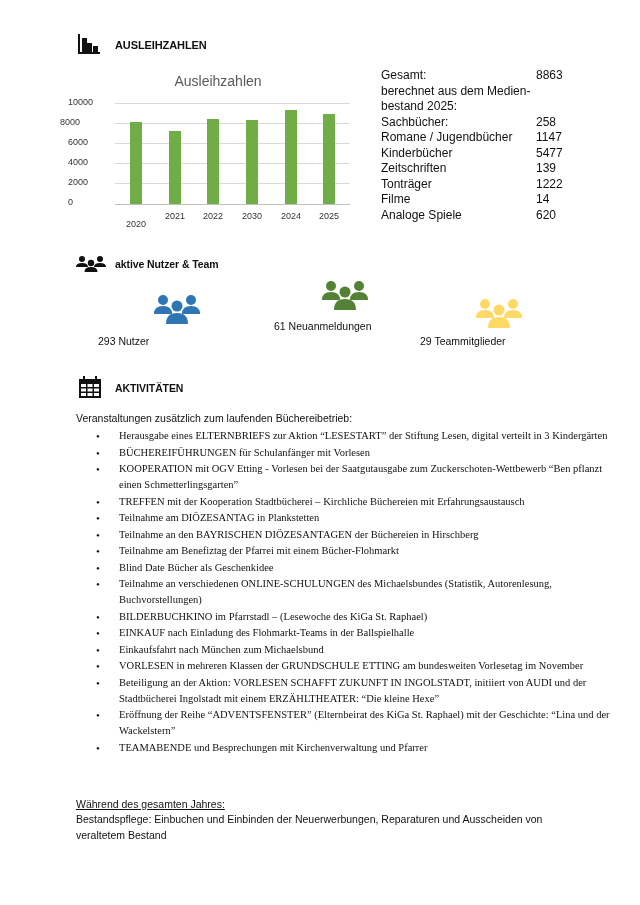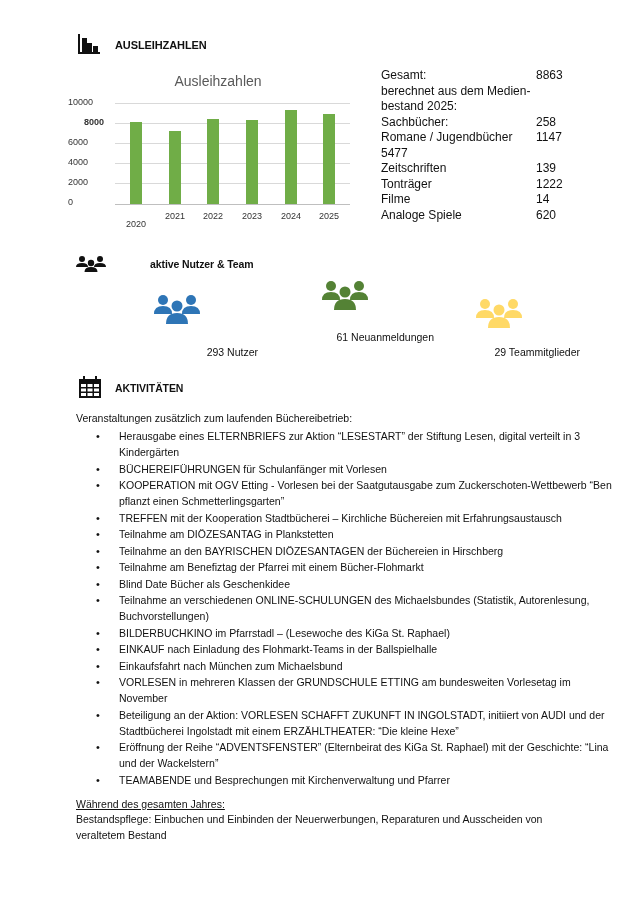--- a/index.html
+++ b/index.html
@@ -11,42 +11,42 @@
   .ytick { font-size: 9px; color: #333; width: 40px; }
   .xtick { font-size: 9px; color: #333; width: 30px; text-align: center; }
   .gridline { height: 1px; background: #d9d9d9; width: 235px; left: 115px; }
   .bar { background: #70ad47; width: 12px; }
   .stat-row { display: flex; font-size: 12px; line-height: 15.5px; }
   .stat-label { width: 155px; }
   .stat-val { width: 50px; }
   ul.acts { list-style: none; }
   ul.acts li { position: relative; padding-left: 43px; font-size: 10.5px; line-height: 16px; margin-bottom: 0.5px; }
   ul.acts li::before { content: "•"; position: absolute; left: 20px; top: 0; font-size: 11px; }
-  .people-label { font-size: 10.5px; text-align: right; width: 160px; margin-top: 11px; }
+  .people-label { font-size: 10.5px; text-align: left; width: 160px; }
   .underline { text-decoration: underline; }
 </style>
 </head>
 <body>
 
 <div class="abs" style="left:78px;top:34px;width:22px;height:20px;">
   <svg width="22" height="20" viewBox="0 0 22 20">
     <rect x="0" y="0" width="2" height="20" fill="#111"></rect>
     <rect x="0" y="18" width="22" height="2" fill="#111"></rect>
     <rect x="4" y="4" width="5" height="14" fill="#111"></rect>
     <rect x="9" y="9" width="5" height="9" fill="#111"></rect>
     <rect x="15" y="12" width="5" height="6" fill="#111"></rect>
   </svg>
 </div>
 <div class="abs h-title" style="left:115px;top:39px;">AUSLEIHZAHLEN</div>
 
 <div class="abs" style="left:0;top:0;width:360px;height:230px;">
   <div class="abs chart-title" style="left:98px;top:73px;">Ausleihzahlen</div>
 
   <div class="abs ytick" style="left:68px;top:97px;">10000</div>
-  <div class="abs ytick" style="left:84px;top:117px;font-weight:bold;">8000</div>
+  <div class="abs ytick" style="left:60px;top:117px;">8000</div>
   <div class="abs ytick" style="left:68px;top:137px;">6000</div>
   <div class="abs ytick" style="left:68px;top:157px;">4000</div>
   <div class="abs ytick" style="left:68px;top:177px;">2000</div>
   <div class="abs ytick" style="left:68px;top:197px;">0</div>
 
   <div class="abs gridline" style="top:103px;"></div>
   <div class="abs gridline" style="top:123px;"></div>
   <div class="abs gridline" style="top:143px;"></div>
   <div class="abs gridline" style="top:163px;"></div>
   <div class="abs gridline" style="top:183px;"></div>
@@ -57,21 +57,21 @@
       <div class="abs bar" style="left: 169px; top: 131px; height: 73px; background: rgb(112, 173, 71);"></div>
       <div class="abs bar" style="left: 207px; top: 119px; height: 85px; background: rgb(112, 173, 71);"></div>
       <div class="abs bar" style="left: 246px; top: 120px; height: 84px; background: rgb(112, 173, 71);"></div>
       <div class="abs bar" style="left: 285px; top: 110px; height: 94px; background: rgb(112, 173, 71);"></div>
       <div class="abs bar" style="left: 323px; top: 114px; height: 90px; background: rgb(112, 173, 71);"></div>
     </div>
 
   <div class="abs xtick" style="left:121px;top:211px;margin-top:8px;">2020</div>
   <div class="abs xtick" style="left:160px;top:211px;">2021</div>
   <div class="abs xtick" style="left:198px;top:211px;">2022</div>
-  <div class="abs xtick" style="left:237px;top:211px;">2023</div>
+  <div class="abs xtick" style="left:237px;top:211px;">2030</div>
   <div class="abs xtick" style="left:276px;top:211px;">2024</div>
   <div class="abs xtick" style="left:314px;top:211px;">2025</div>
 </div>
 
 <div class="abs" style="left:381px;top:68px;width:220px;">
   <div class="stat-row">
     <span class="stat-label">Gesamt:</span>
     <span class="stat-val">8863</span>
   </div>
   <div class="stat-row">
@@ -82,20 +82,21 @@
     </div>
   <div class="stat-row">
       <span class="stat-label">Sachbücher:</span>
       <span class="stat-val">258</span>
     </div>
   <div class="stat-row">
       <span class="stat-label">Romane / Jugendbücher</span>
       <span class="stat-val">1147</span>
     </div>
   <div class="stat-row">
+      <span class="stat-label">Kinderbücher</span>
       <span class="stat-val">5477</span>
     </div>
   <div class="stat-row">
       <span class="stat-label">Zeitschriften</span>
       <span class="stat-val">139</span>
     </div>
   <div class="stat-row">
       <span class="stat-label">Tonträger</span>
       <span class="stat-val">1222</span>
     </div>
@@ -112,21 +113,21 @@
 <div class="abs" style="left:76px;top:255px;">
   <svg width="30" height="18" viewBox="0 0 30 18">
     <circle cx="6" cy="4" r="3" fill="#111"></circle>
       <path d="M0 12 Q0 8 6 8 Q12 8 12 12 Z" fill="#111"></path>
     <circle cx="24" cy="4" r="3" fill="#111"></circle>
       <path d="M18 12 Q18 8 24 8 Q30 8 30 12 Z" fill="#111"></path>
     <circle cx="15" cy="8" r="3.2" fill="#111"></circle>
       <path d="M8.5 17 Q8.5 12 15 12 Q21.5 12 21.5 17 Z" fill="#111"></path>
   </svg>
 </div>
-<div class="abs h-title" style="left:115px;top:258px;font-size:10.5px;margin-left:35px;">aktive Nutzer &amp; Team</div>
+<div class="abs h-title" style="left:115px;top:258px;font-size:10.5px;">aktive Nutzer &amp; Team</div>
 
 <div class="abs" style="left:154px;top:294px;">
   <svg width="46" height="30" viewBox="0 0 46 30">
     <g fill="#2e75b6">
       <circle cx="9" cy="6" r="5"></circle>
         <path d="M0 20 Q0 12 9 12 Q18 12 18 20 Z"></path>
       <circle cx="37" cy="6" r="5"></circle>
         <path d="M28 20 Q28 12 37 12 Q46 12 46 20 Z"></path>
       <circle cx="23" cy="12" r="5.5"></circle>
         <path d="M12 30 Q12 19 23 19 Q34 19 34 30 Z"></path>
@@ -178,21 +179,21 @@
       <rect x="2" y="17" width="5" height="3"></rect>
         <rect x="8.5" y="17" width="5" height="3"></rect>
         <rect x="15" y="17" width="5" height="3"></rect>
     </g>
   </svg>
 </div>
 <div class="abs h-title" style="left:115px;top:382px;font-size:10.5px;">AKTIVITÄTEN</div>
 
 <div class="abs txt" style="left:76px;top:411px;">Veranstaltungen zusätzlich zum laufenden Büchereibetrieb:</div>
 
-<ul class="abs acts" style="left:76px;top:428px;width:540px;">
+<ul class="abs acts" style="left:76px;top:428px;width:540px;font-family:Liberation Serif, serif;">
   <li>Herausgabe eines ELTERNBRIEFS  zur Aktion “LESESTART” der Stiftung Lesen, digital verteilt in 3 Kindergärten</li>
   <li>BÜCHEREIFÜHRUNGEN für Schulanfänger mit Vorlesen</li>
   <li>KOOPERATION mit OGV Etting - Vorlesen bei der Saatgutausgabe zum Zuckerschoten-Wettbewerb “Ben pflanzt einen Schmetterlingsgarten”</li>
   <li>TREFFEN mit der Kooperation Stadtbücherei – Kirchliche Büchereien mit Erfahrungsaustausch</li>
   <li>Teilnahme am DIÖZESANTAG in Plankstetten</li>
   <li>Teilnahme an den BAYRISCHEN DIÖZESANTAGEN der Büchereien in Hirschberg</li>
   <li>Teilnahme am Benefiztag der Pfarrei mit einem Bücher-Flohmarkt</li>
   <li>Blind Date Bücher als Geschenkidee</li>
   <li>Teilnahme an verschiedenen ONLINE-SCHULUNGEN des Michaelsbundes (Statistik, Autorenlesung, Buchvorstellungen)</li>
   <li>BILDERBUCHKINO im Pfarrstadl – (Lesewoche des KiGa St. Raphael)</li>

